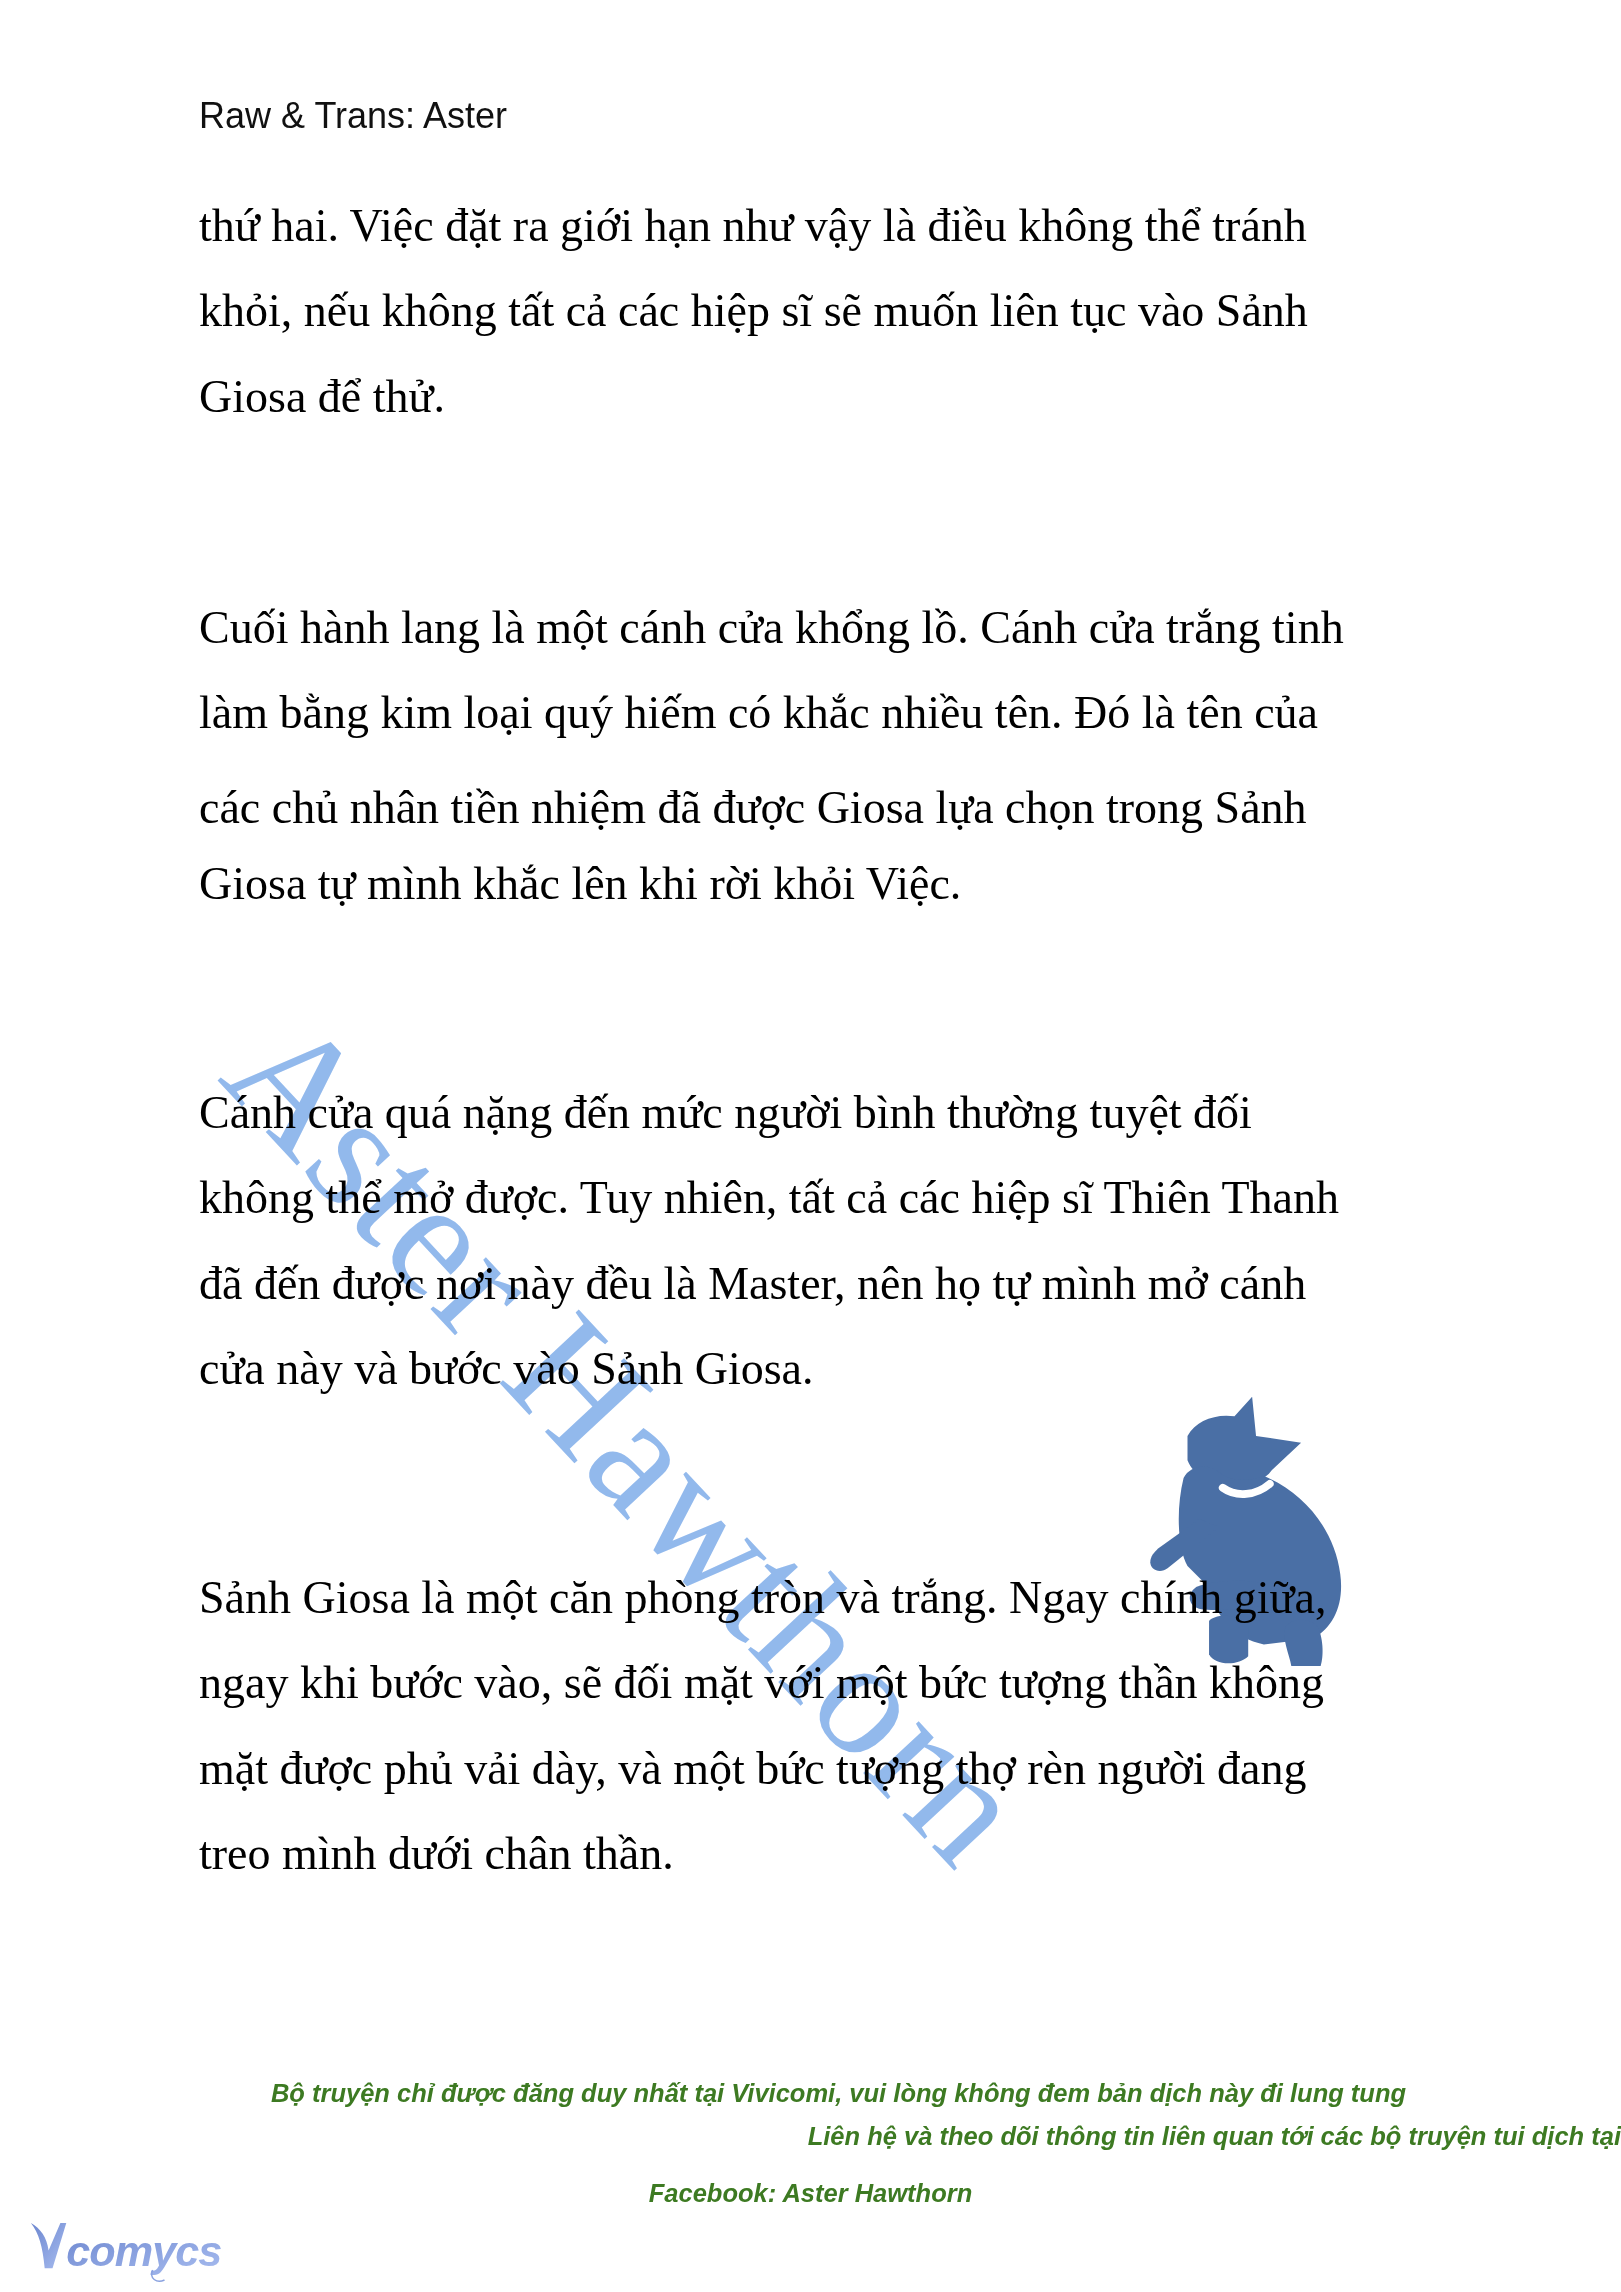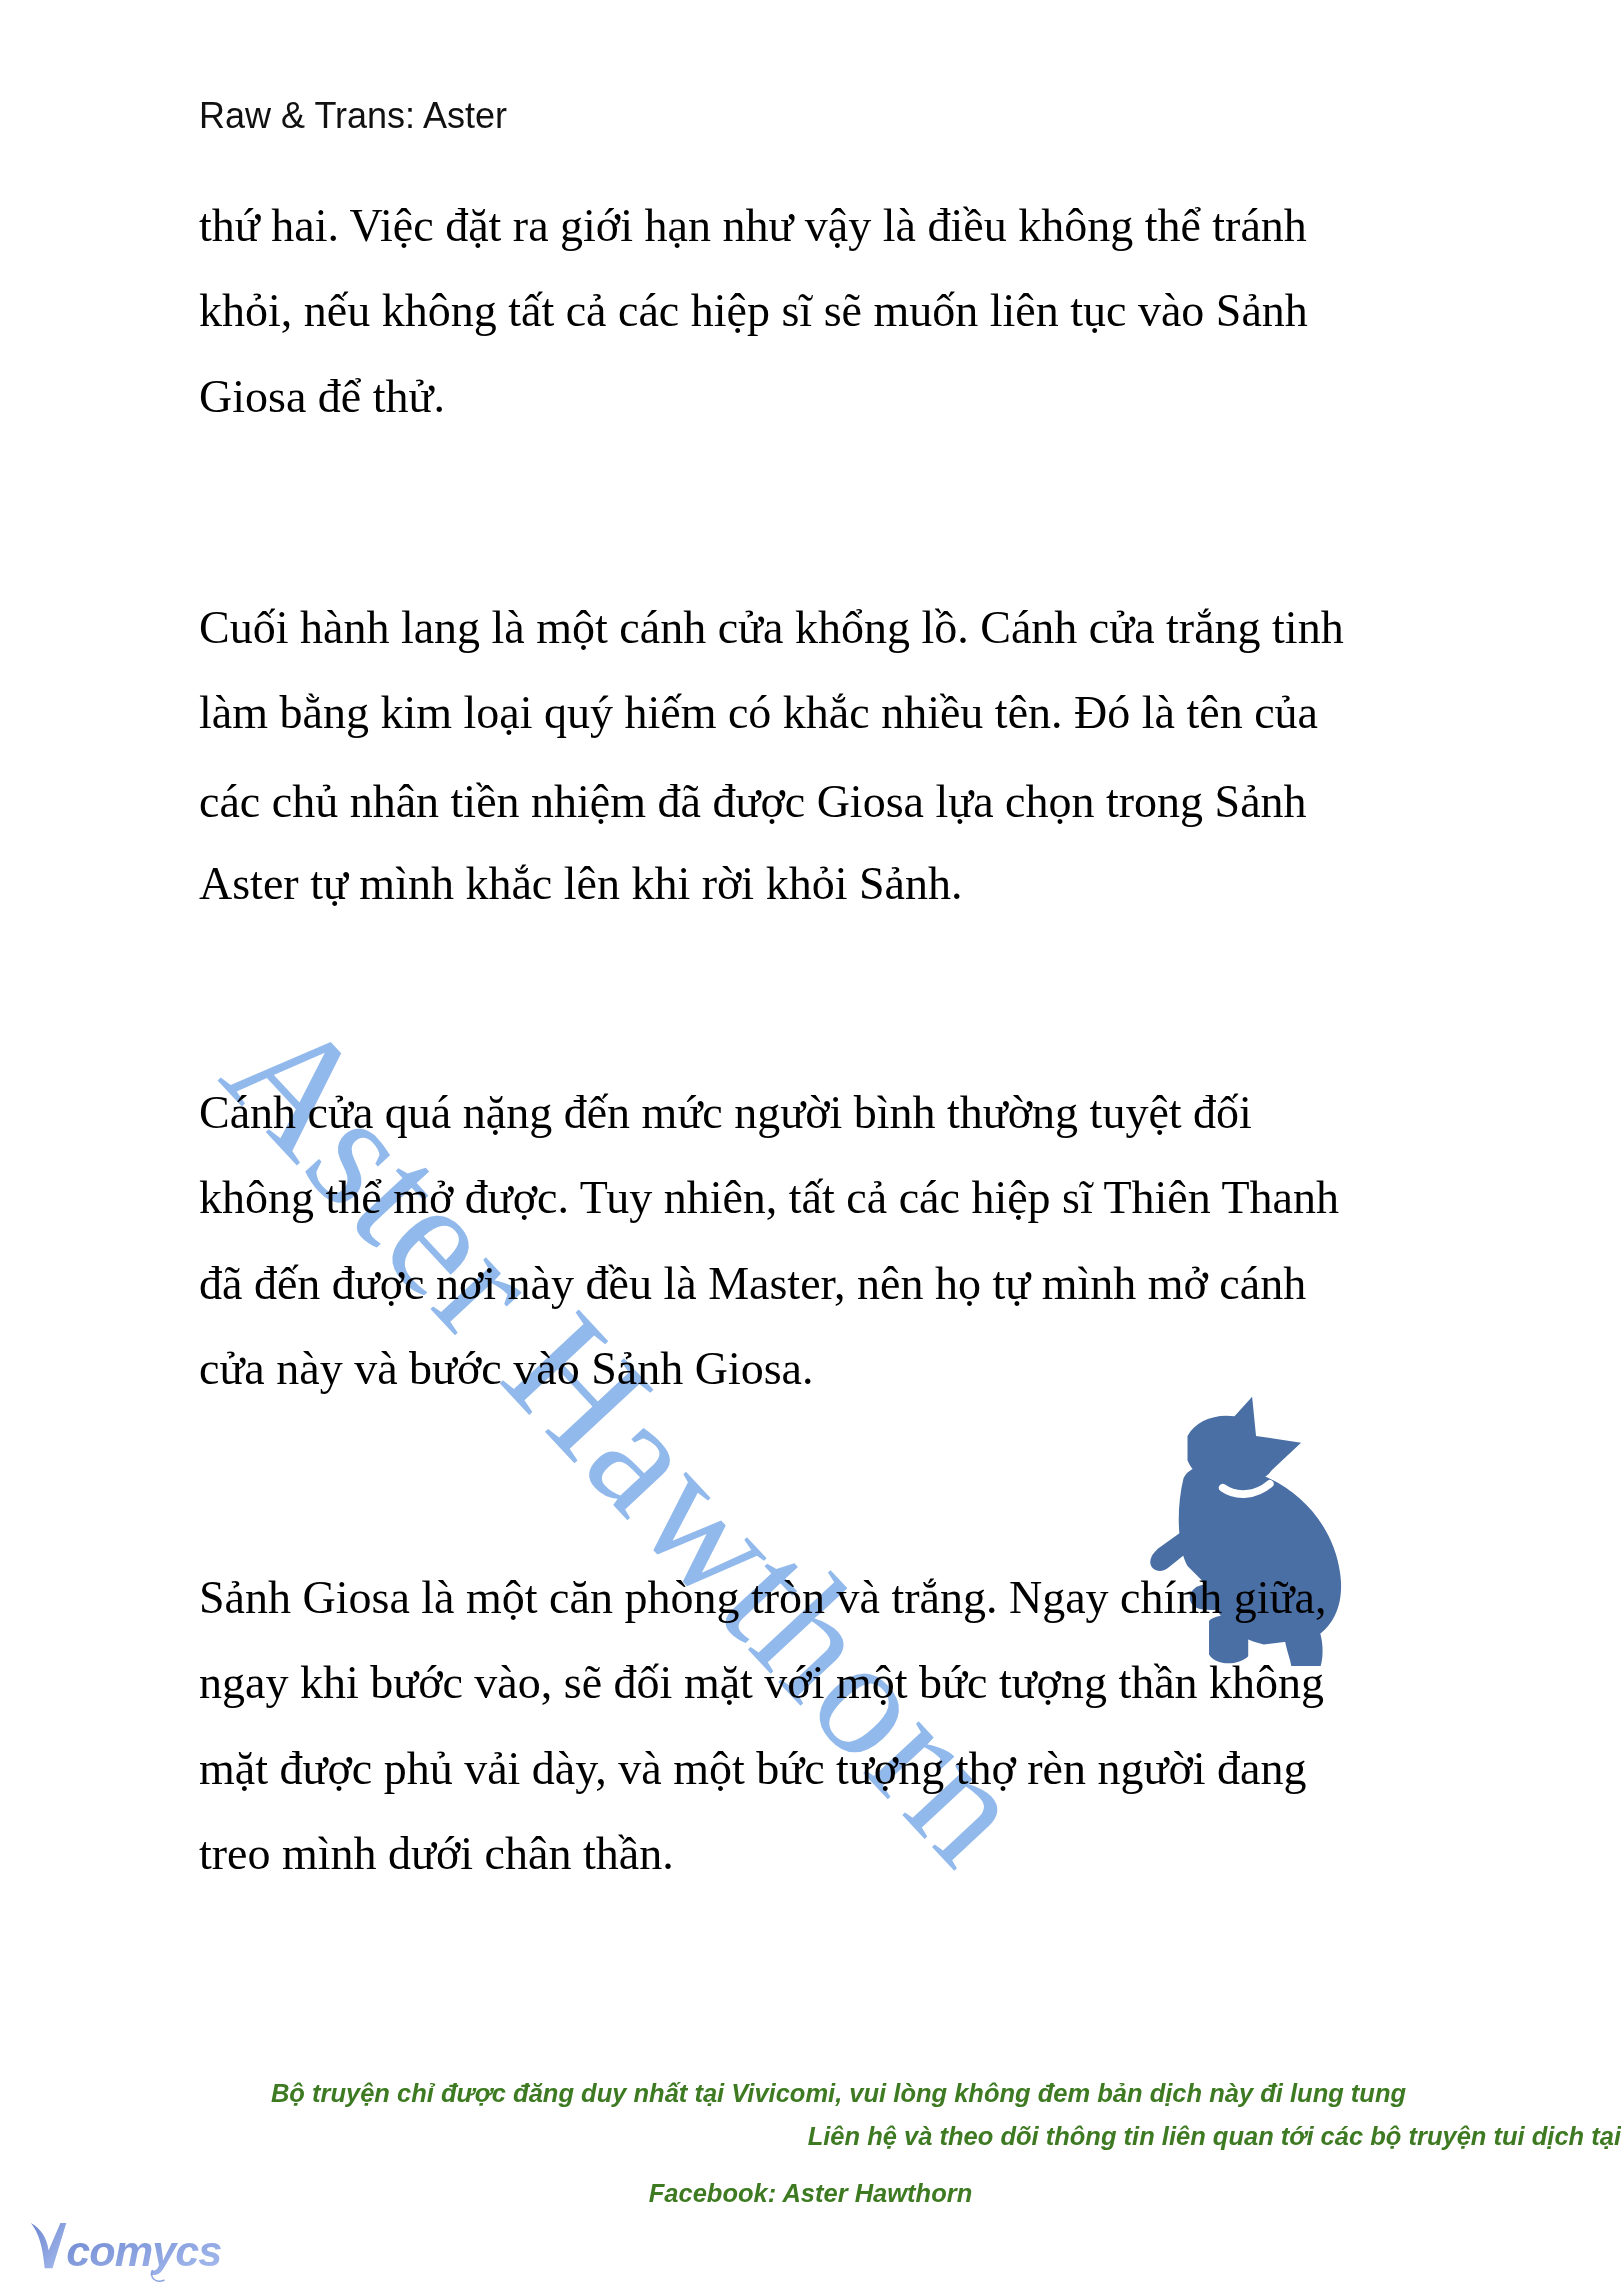--- a/index.html
+++ b/index.html
@@ -136,22 +136,22 @@
 
   <div class="paragraph" style="top:196px;">
     <div class="line" style="top:0px;">thứ hai. Việc đặt ra giới hạn như vậy là điều không thể tránh</div>
     <div class="line" style="top:85px;">khỏi, nếu không tất cả các hiệp sĩ sẽ muốn liên tục vào Sảnh</div>
     <div class="line" style="top:171px;">Giosa để thử.</div>
   </div>
 
   <div class="paragraph" style="top:598px;">
     <div class="line" style="top:0px;">Cuối hành lang là một cánh cửa khổng lồ. Cánh cửa trắng tinh</div>
     <div class="line" style="top:85px;">làm bằng kim loại quý hiếm có khắc nhiều tên. Đó là tên của</div>
-    <div class="line" style="top:174px;">các chủ nhân tiền nhiệm đã được Giosa lựa chọn trong Sảnh</div>
-    <div class="line" style="top:256px;">Aster tự mình khắc lên khi rời khỏi Sảnh.</div>
+    <div class="line" style="top:180px;">các chủ nhân tiền nhiệm đã được Giosa lựa chọn trong Sảnh</div>
+    <div class="line" style="top:256px;">Giosa tự mình khắc lên khi rời khỏi Việc.</div>
   </div>
 
   <div class="paragraph" style="top:1083px;">
     <div class="line" style="top:0px;text-align:right;">Cánh cửa quá nặng đến mức người bình thường tuyệt đối</div>
     <div class="line" style="top:85px;">không thể mở được. Tuy nhiên, tất cả các hiệp sĩ Thiên Thanh</div>
     <div class="line" style="top:171px;">đã đến được nơi này đều là Master, nên họ tự mình mở cánh</div>
     <div class="line" style="top:256px;">cửa này và bước vào Sảnh Giosa.</div>
   </div>
 
   <div class="paragraph" style="top:1568px;">

